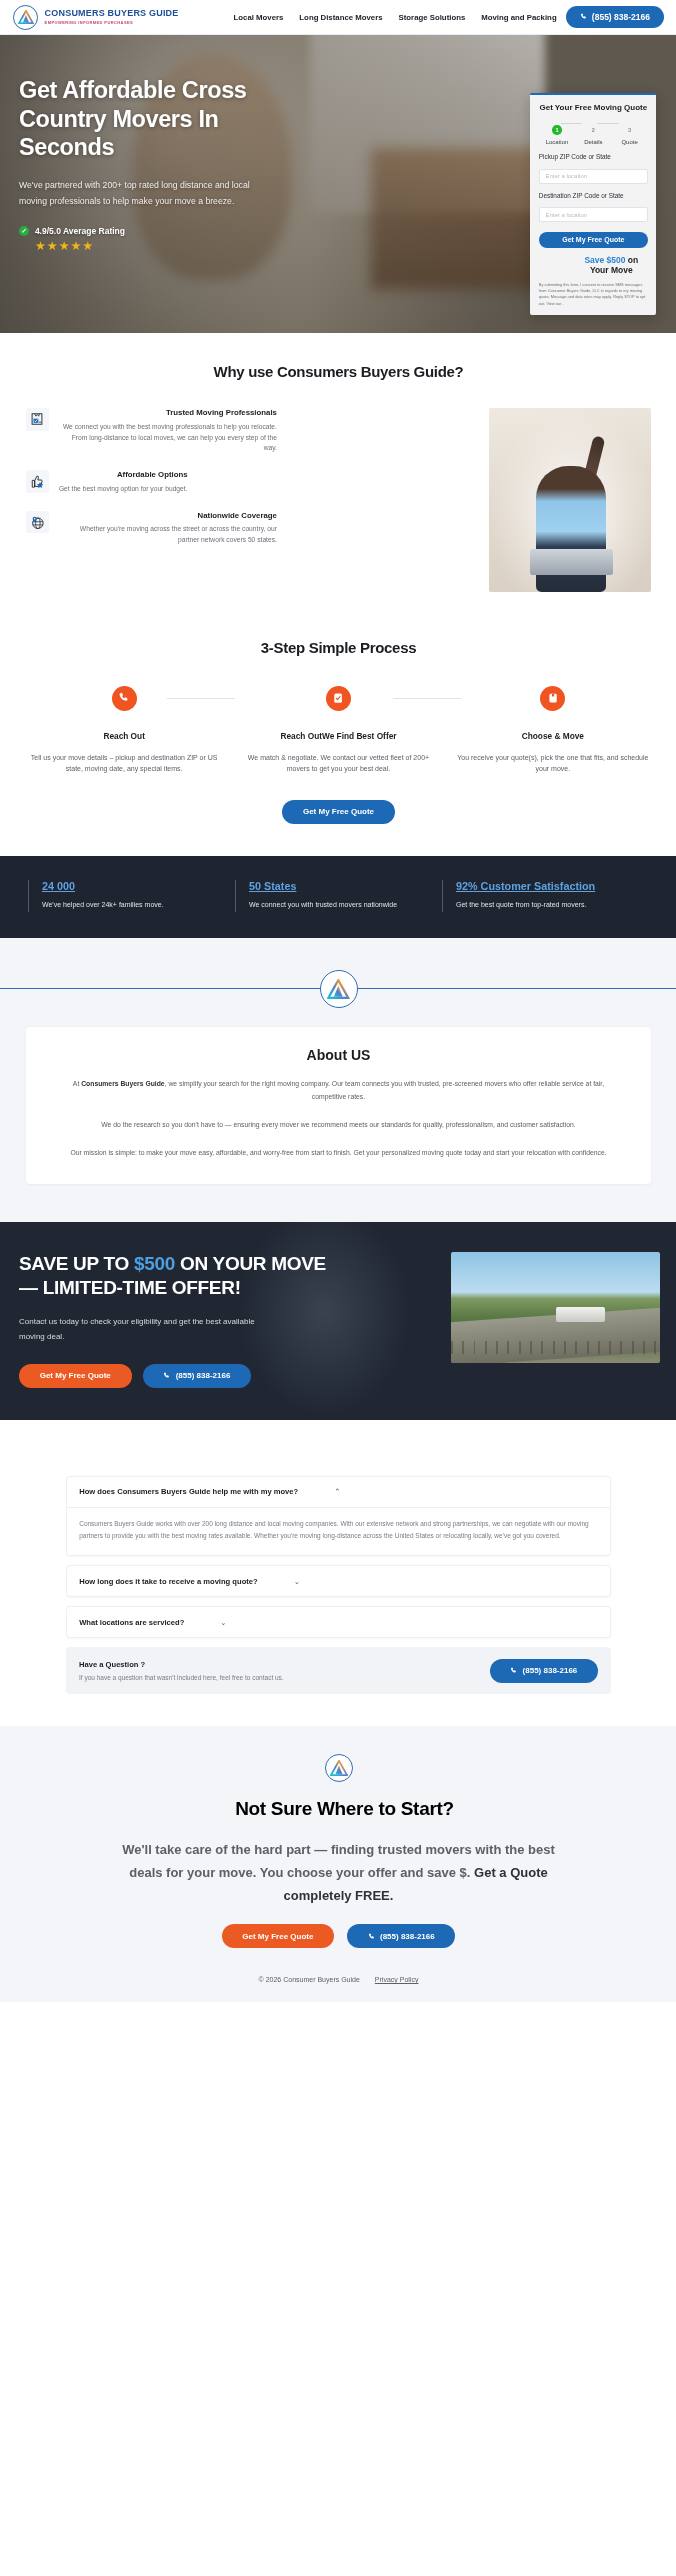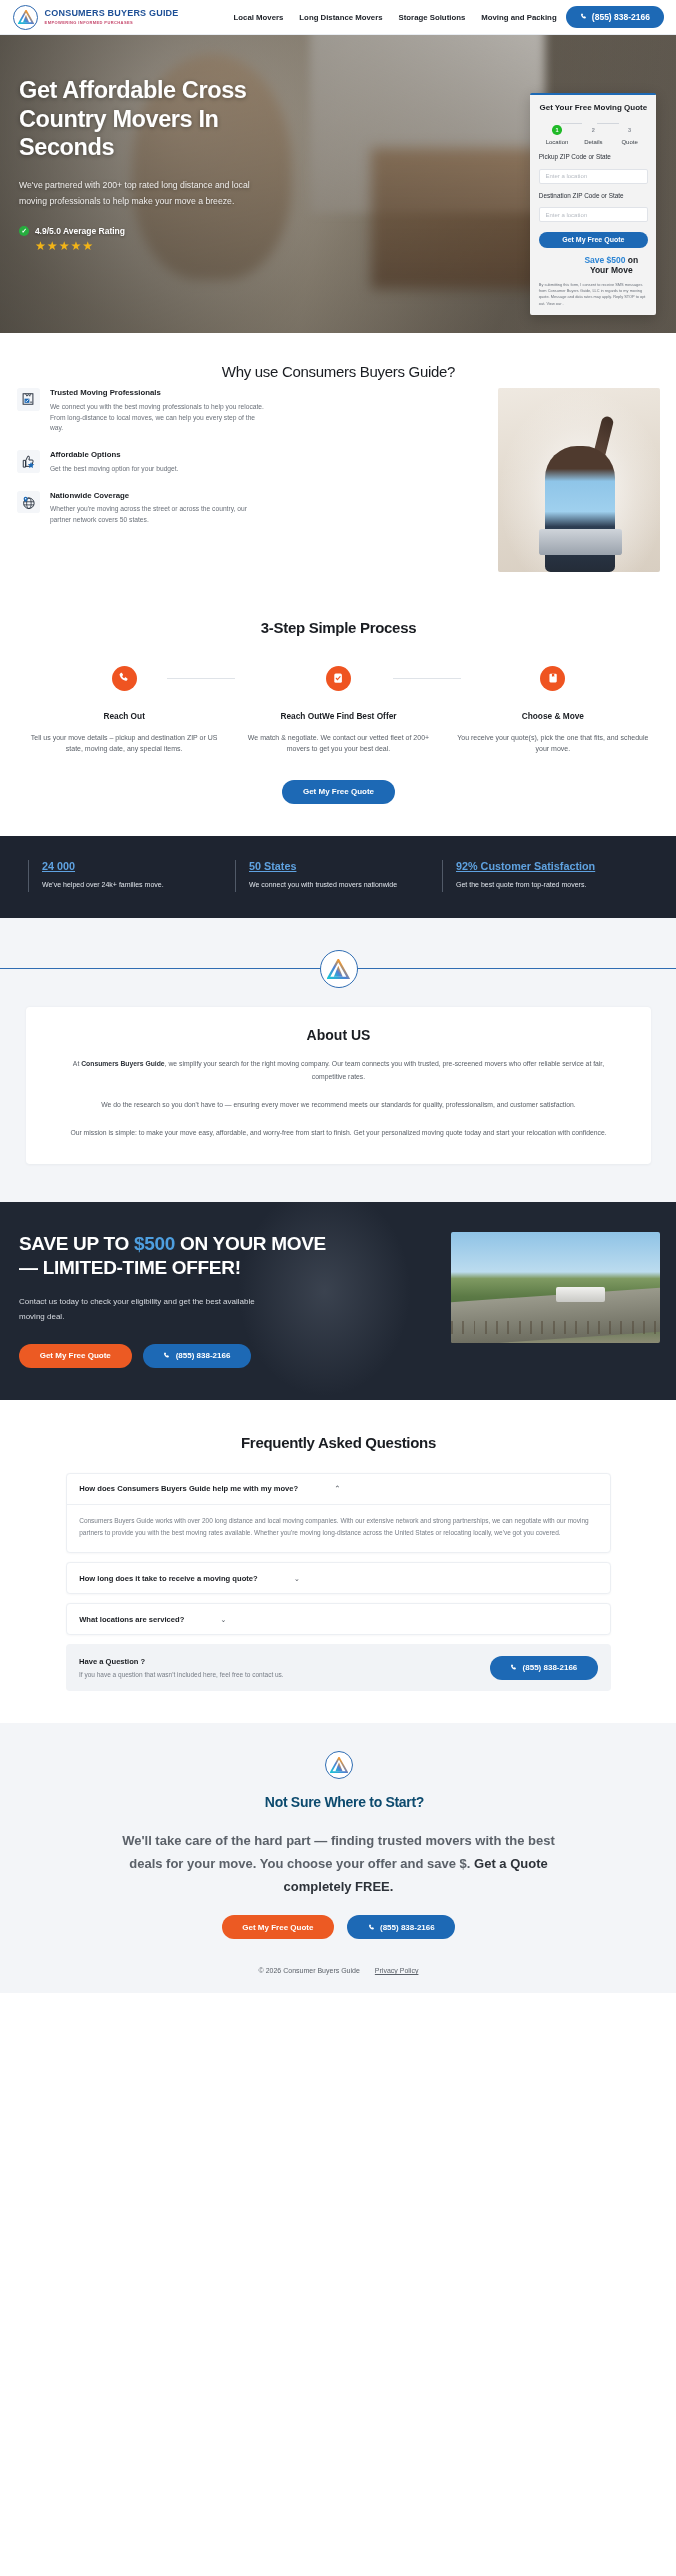--- a/index.html
+++ b/index.html
@@ -162,24 +162,24 @@
     text-align: center; margin-top: 7.5px; font-size: 8.5px; font-weight: 700; color: #1a1d22; margin-left: 36px;
   }
   .qc-save .hl { color: #2b84d4; }
   .qc-fine {
     margin-top: 6.6px; font-size: 3.9px; line-height: 1.6; color: #6a7079;
   }
 
   
   .why { padding: 30px 0 26px; background: #fff; }
   .why h2 {
-    text-align: center; font-size: 15px; font-weight: 400; color: #1a1d22;
+    text-align: center; font-size: 15px; font-weight: 700; color: #1a1d22;
     letter-spacing: -0.3px;
   }
-  .why-wrap { display: flex; gap: 17px; padding: 0 17px; margin-top: 8px; }
+  .why-wrap { display: flex; gap: 17px; padding: 0 26px; margin-top: 28px; text-align: right; }
   .why-list { flex: 1; }
   .feature { display: flex; gap: 10.3px; margin-bottom: 16px; }
   .feat-icon {
     width: 22.6px; height: 22.6px; flex: 0 0 22.6px;
     background: #f4f6f9; border-radius: 2.8px;
     display: flex; align-items: center; justify-content: center;
   }
   .feat-title { font-size: 7.8px; font-weight: 700; color: #1a1d22; margin-bottom: 4.7px; }
   .feat-desc { font-size: 6.7px; line-height: 1.62; color: #6a7079; max-width: 218px; }
   .why-photo {
@@ -331,21 +331,21 @@
   .fc-sub { margin-top: 4.7px; font-size: 6.5px; color: #777d86; }
 
   
   .final { background: #f3f5f8; padding: 28px 0 19px; text-align: center; }
   .final-badge {
     width: 28px; height: 28px; border-radius: 50%; background: #fff;
     border: 1.3px solid #2f6db3; margin: 0 auto;
     display: flex; align-items: center; justify-content: center;
   }
   .final h2 {
-    margin-top: 15px; font-size: 14px; font-weight: 700; color: #0c4a6e;
+    margin-top: 15px; font-size: 19px; font-weight: 700; color: #000000;
     line-height: 1.22; letter-spacing: -0.3px; padding-left: 12px;
   }
   .final p {
     margin: 19px auto 0; max-width: 442px; font-size: 13px; line-height: 1.75; color: #5b6169; font-weight: bold;
   }
   .final p b { color: #2d3239; }
   .final-btns { margin-top: 17px; display: flex; gap: 13px; justify-content: center; }
   .footer {
     margin-top: 28px; text-align: center; font-size: 7px; color: #5b6169;
     display: flex; gap: 15px; justify-content: center; align-items: center;
@@ -608,21 +608,20 @@
       </div>
     </div>
     <div class="save-photo">
       <div class="sp-road"></div>
       <div class="sp-truck"></div>
       <div class="sp-fence"></div>
     </div>
   </div>
 
   <div class="faq">
-    <h2>Frequently Asked Questions</h2>
     <div class="faq-list">
 
       <div class="faq-item">
         <div class="faq-q">
           <span class="qt">How does Consumers Buyers Guide help me with my move?</span>
           <span class="chev">⌃</span>
         </div>
         <div class="faq-a">Consumers Buyers Guide works with over 200 long distance and local moving companies. With our extensive network and strong partnerships, we can negotiate with our moving partners to provide you with the best moving rates available. Whether you're moving long-distance across the United States or relocating locally, we've got you covered.</div>
       </div>
 

